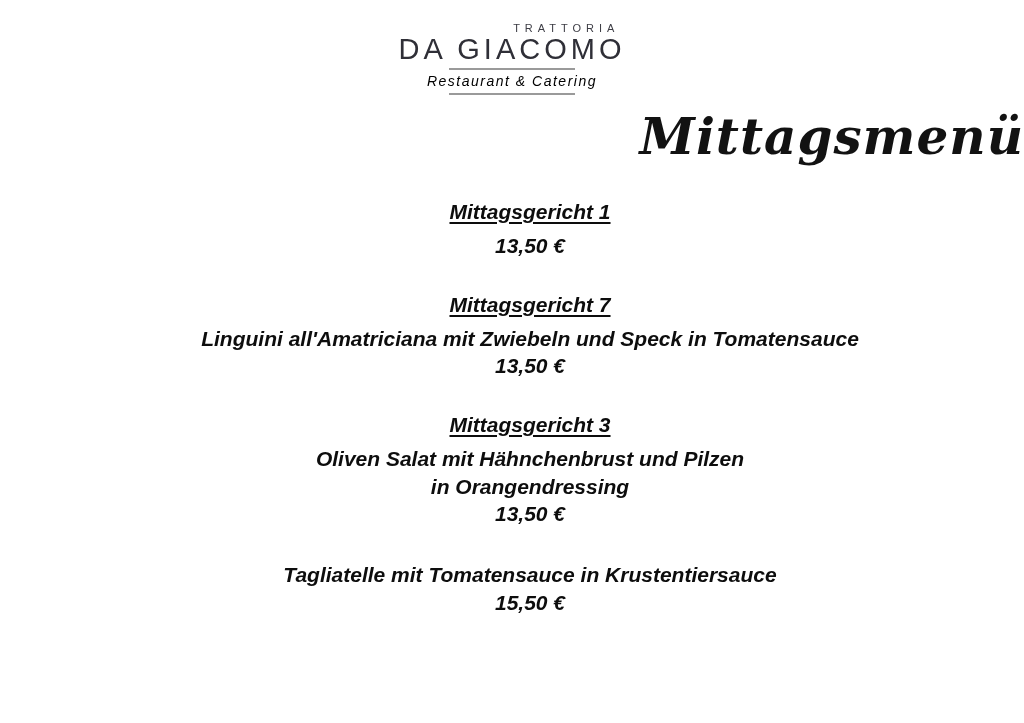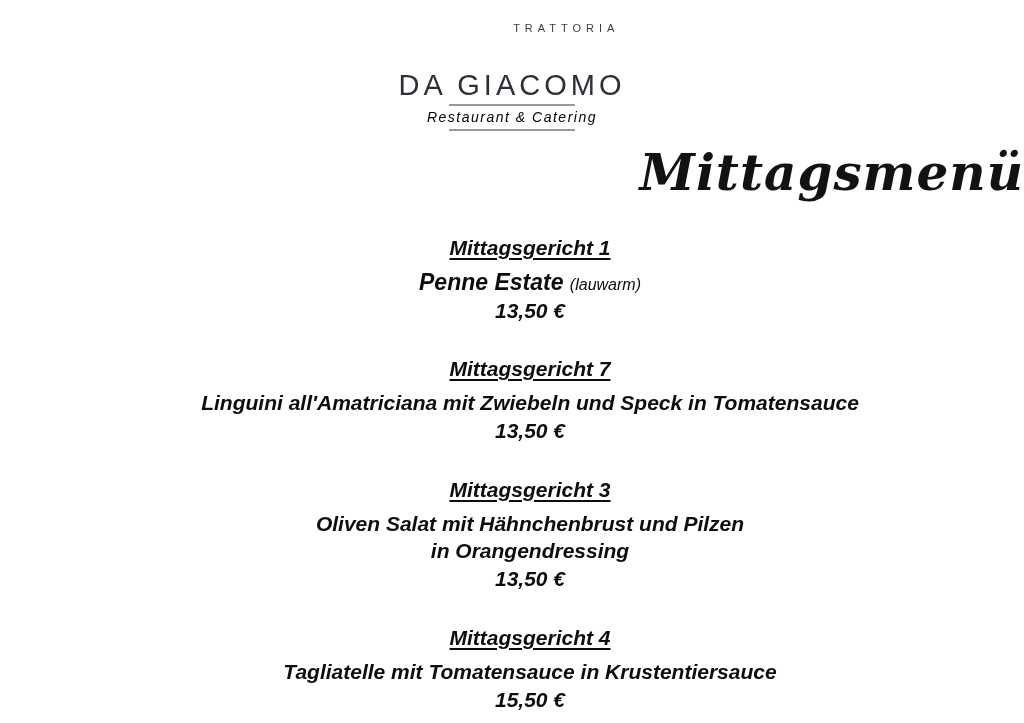--- a/index.html
+++ b/index.html
@@ -30,21 +30,20 @@
     align-self: flex-end;
     margin-right: 6px;
     margin-bottom: 1px;
   }
   .logo-name {
     font-size: 29px;
     letter-spacing: 4px;
     font-weight: 400;
     color: #2f2f37;
     line-height: 1.0;
-    margin-top: 36px;
   }
   .logo-rule {
     width: 126px;
     height: 2px;
     background: #9a9a9a;
     border: none;
     margin: 4px 0 3px 0;
   }
   .logo-rule.bottom { margin: 3px 0 0 0; }
   .logo-tagline {
@@ -114,37 +113,35 @@
     <div class="logo-rule bottom"></div>
   </div>
 
   
   <h1 class="menu-title">Mittagsmenü</h1>
 
   <div class="menu-body">
 
     <section class="menu-section">
       <h3 class="section-heading">Mittagsgericht 1</h3>
-      <p class="dish-line"><span>Penne Estate</span> <span class="dish-note">(lauwarm)</span></p>
       <p class="menu-price">13,50 €</p>
     </section>
 
     <section class="menu-section">
       <h3 class="section-heading">Mittagsgericht 7</h3>
       <p class="menu-line">Linguini all'Amatriciana mit Zwiebeln und Speck in Tomatensauce</p>
       <p class="menu-price">13,50 €</p>
     </section>
 
     <section class="menu-section">
       <h3 class="section-heading">Mittagsgericht 3</h3>
       <p class="menu-line">Oliven Salat mit Hähnchenbrust und Pilzen</p>
       <p class="menu-line">in Orangendressing</p>
       <p class="menu-price">13,50 €</p>
     </section>
 
     <section class="menu-section">
-      <h3 class="section-heading">Mittagsgericht 4</h3>
       <p class="menu-line">Tagliatelle mit Tomatensauce in Krustentiersauce</p>
       <p class="menu-price">15,50 €</p>
     </section>
 
   </div>
 </div>
 
 </body></html>

